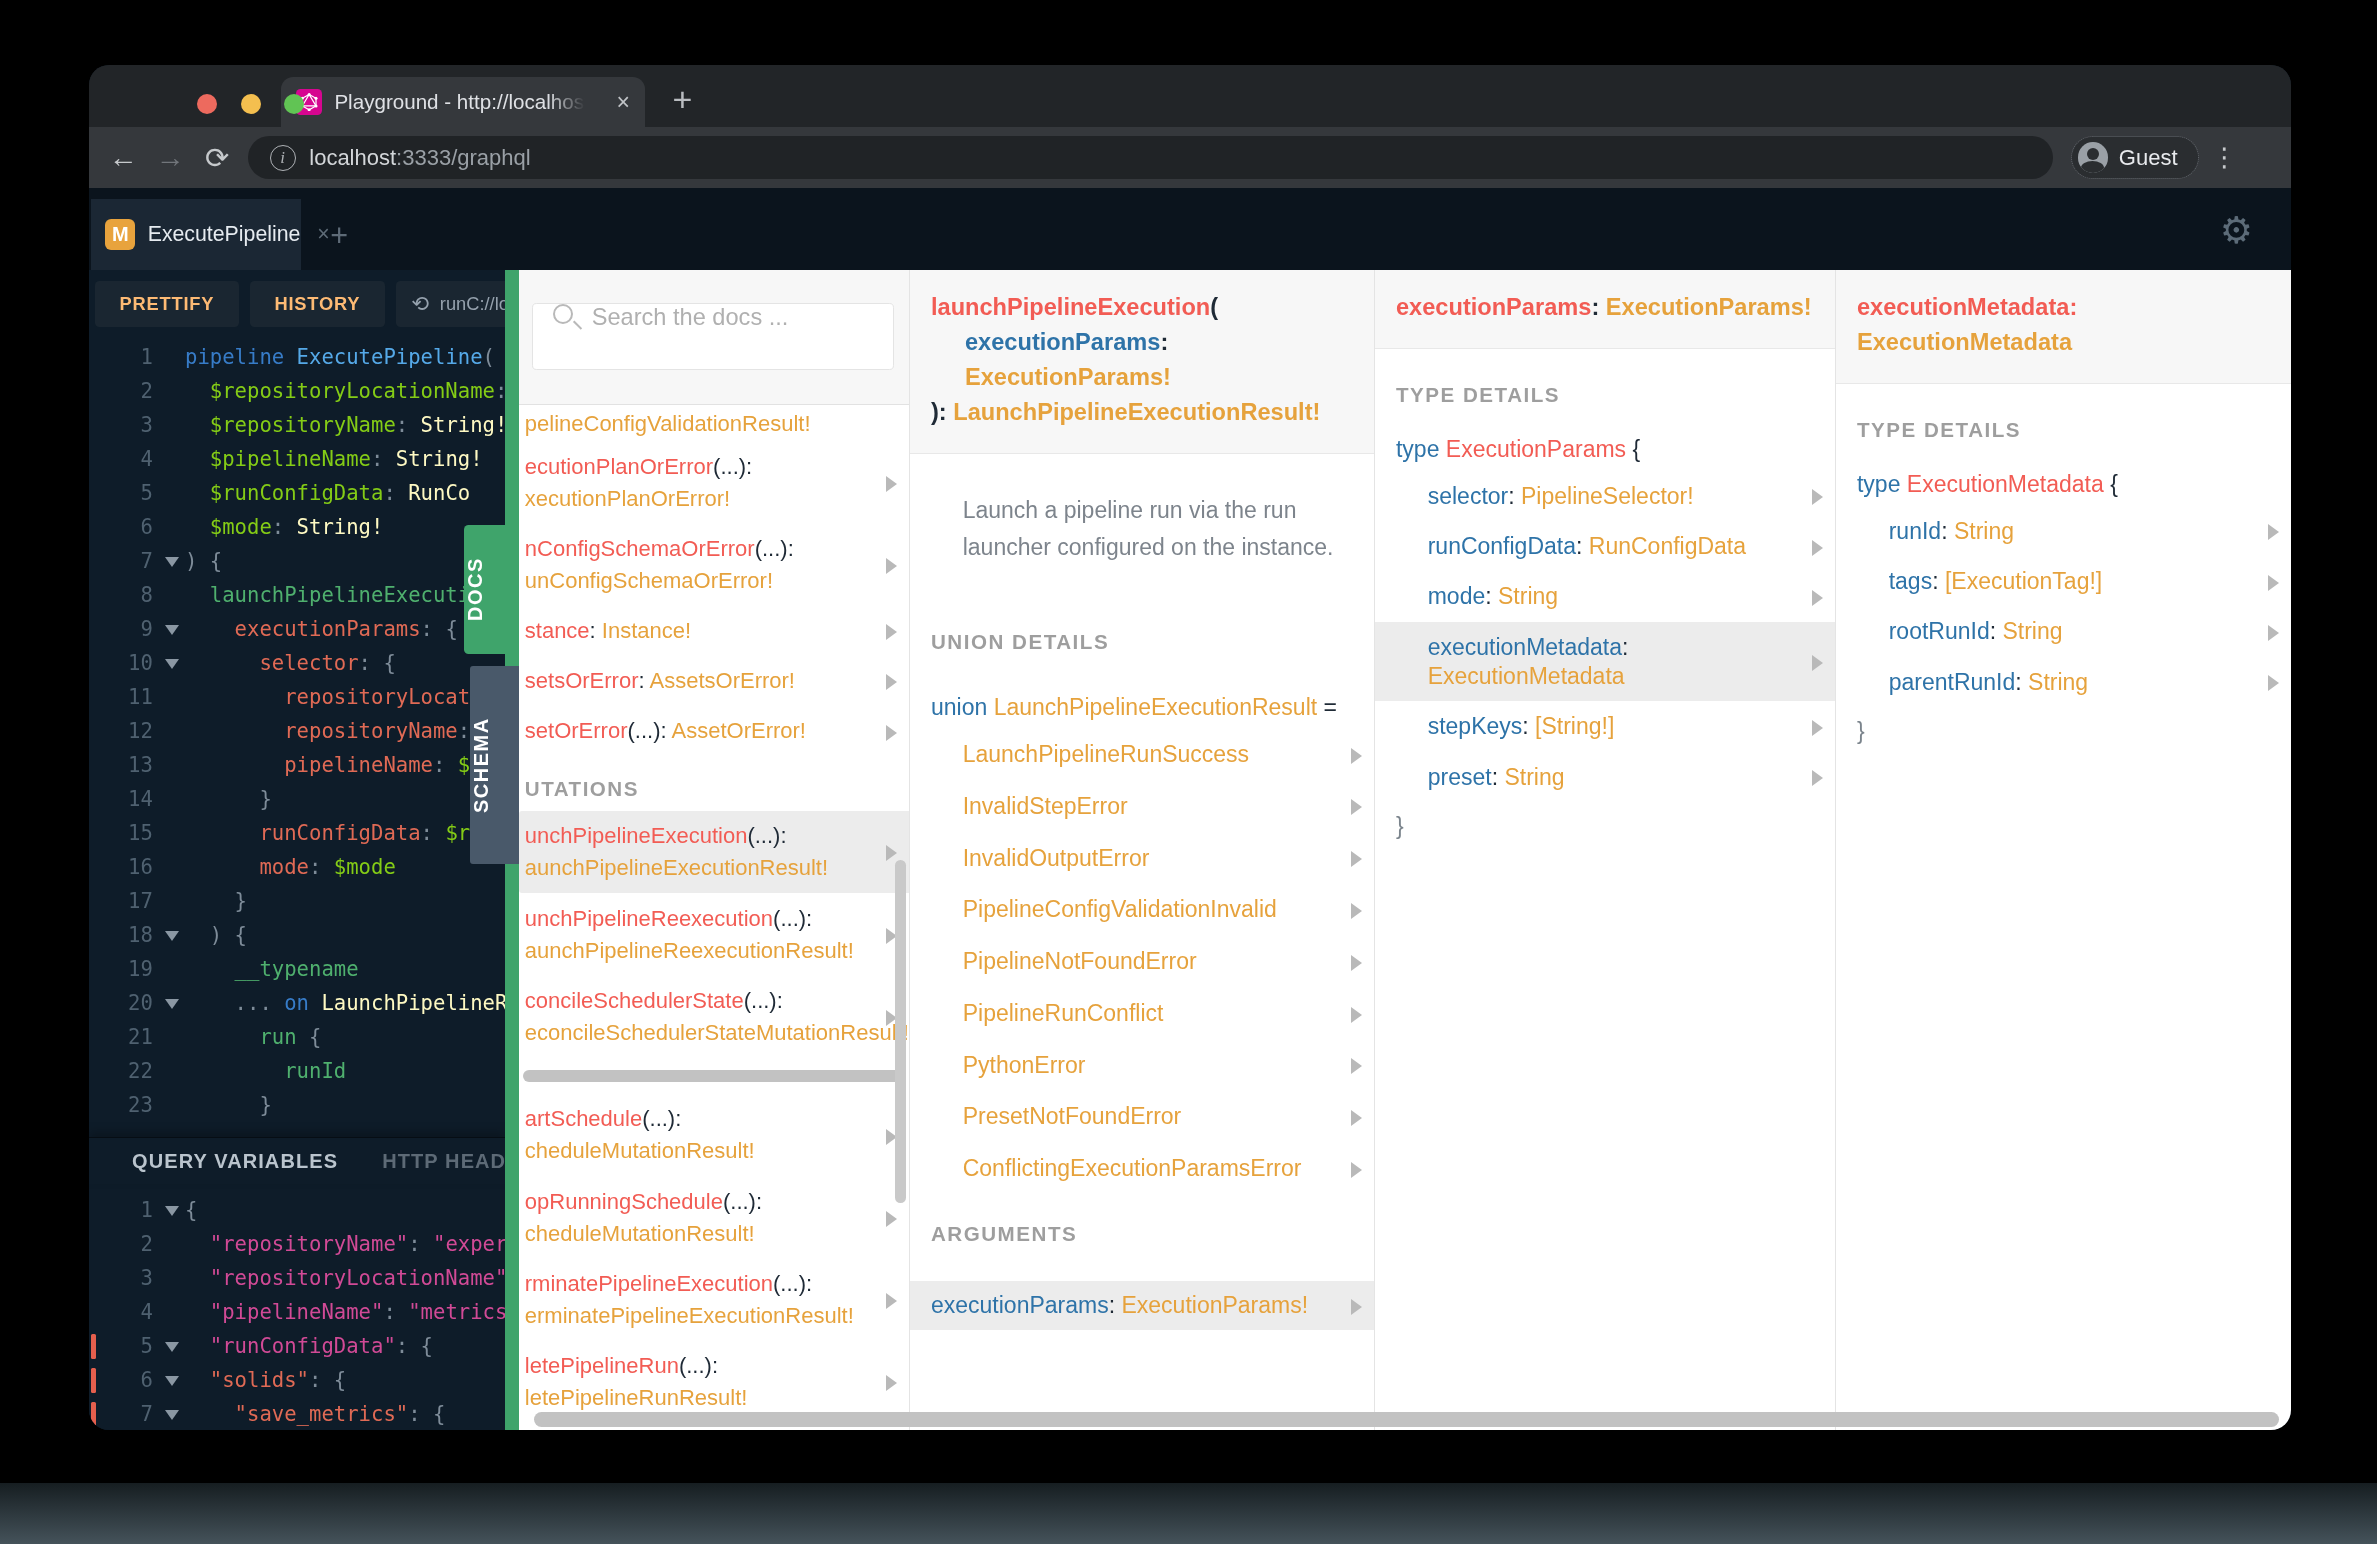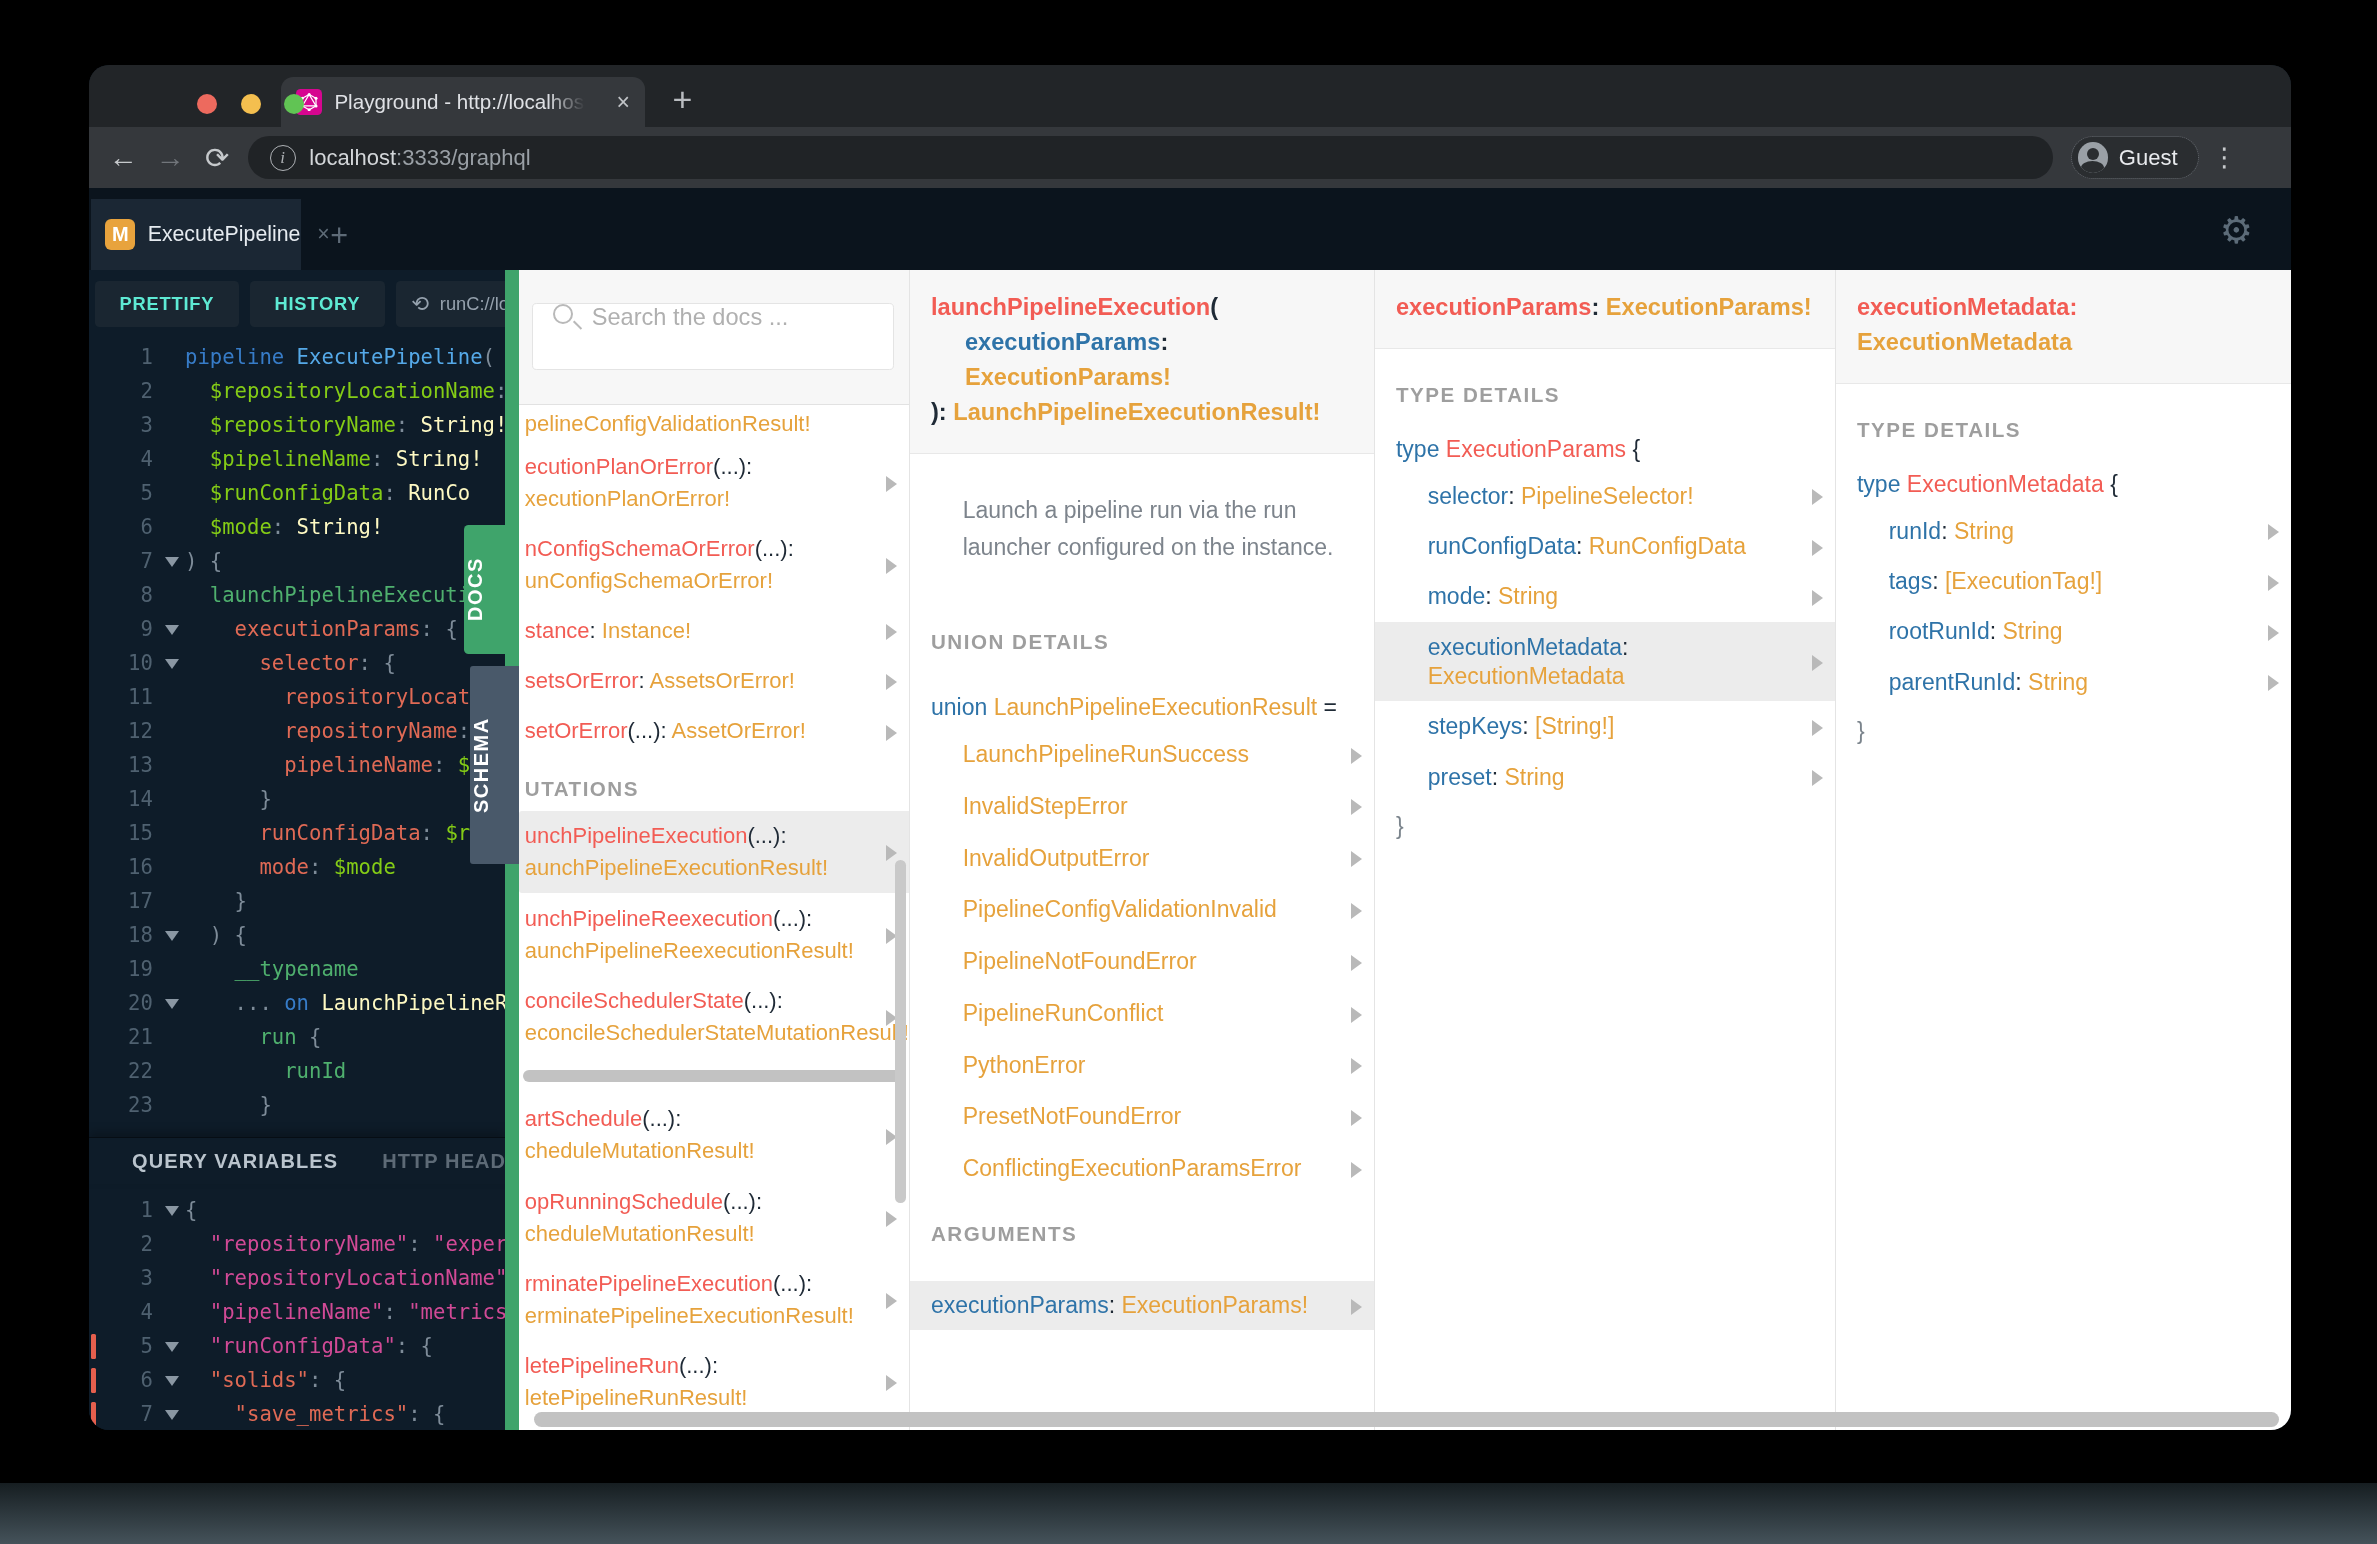--- a/index.html
+++ b/index.html
@@ -48,21 +48,21 @@
   .pg-tab-title { color:#e6ebf0; font-size:21.3px; white-space:nowrap; }
   .pg-tab-close { color:#5e6b77; font-size:21.3px; margin-left:4.6px; }
   .pg-plus { color:#5e6b77; font-size:30.5px; font-weight:300; margin:0 0 17px 29px; }
   .gear { position:absolute; right:38px; top:21.3px; color:#5c6b78; font-size:37px; }
 
   
   .main { position:relative; display:flex; height:1160px; }
 
   .editor { width:416px; background:#0e1c29; position:relative; overflow:hidden; flex:none; }
   .ed-toolbar { display:flex; gap:11.4px; padding:10.7px 0 0 6.1px; }
-  .ed-btn { height:46px; background:#1a2631; border-radius:4.6px; color:#5eead4; font-size:18.3px; font-weight:bold;
+  .ed-btn { height:46px; background:#1a2631; border-radius:4.6px; color:#fdba74; font-size:18.3px; font-weight:bold;
     letter-spacing:0.8px; display:flex; align-items:center; justify-content:center; padding:0 24.4px; flex:none; }
   .ed-url { height:46px; background:#1a2631; border-radius:4.6px; color:#95a1ad; font-size:18.3px;
     display:flex; align-items:center; gap:10.7px; padding:0 15.2px; flex:none; width:145px; overflow:hidden; white-space:nowrap; }
   .reload-ic { font-size:21.3px; color:#95a1ad; }
 
   .codearea { margin-top:13.7px; height:797px; overflow:hidden; font-family:"DejaVu Sans Mono", monospace; font-size:20.6px; }
   .cm-line { display:flex; height:34px; line-height:34px; white-space:pre; position:relative; }
   .gut { width:70px; flex:none; text-align:right; color:#4f6170; padding-right:6.1px; position:relative; }
   .fold { position:absolute; right:-20px; top:13px; width:0; height:0;
     border-left:7.6px solid transparent; border-right:7.6px solid transparent; border-top:10px solid #8a97a3; }

